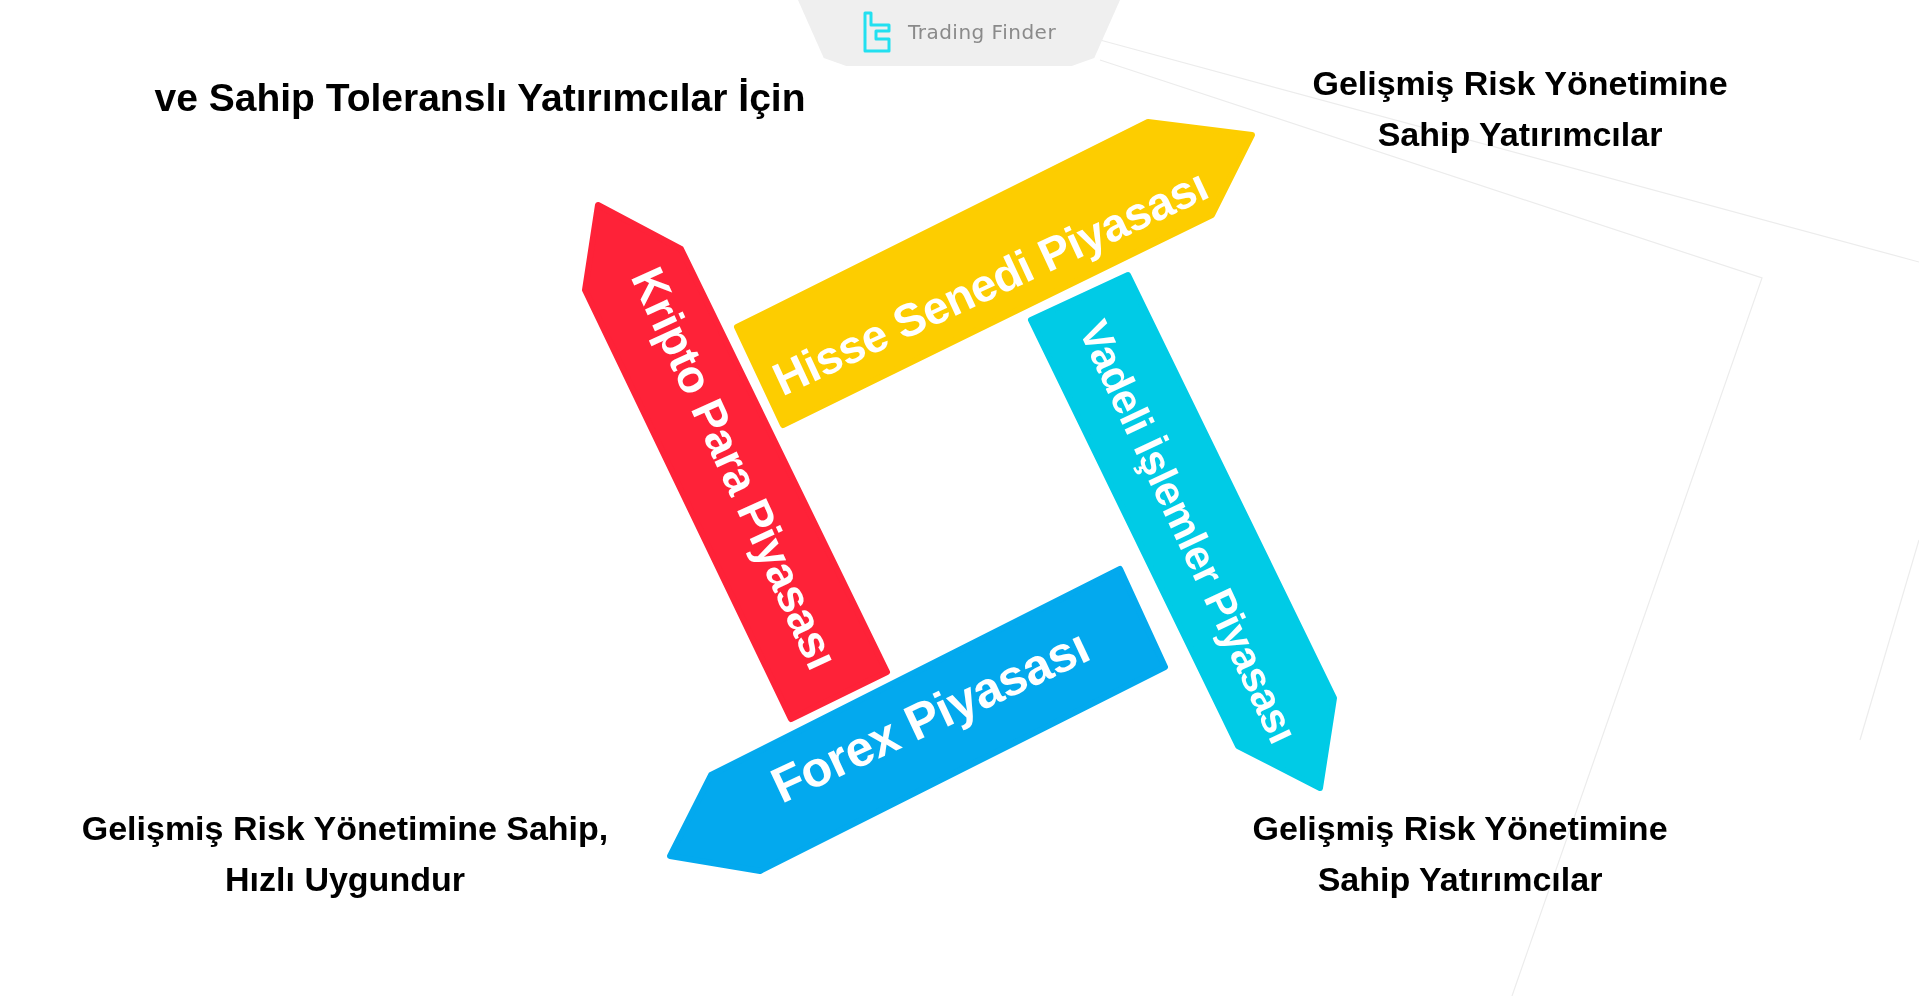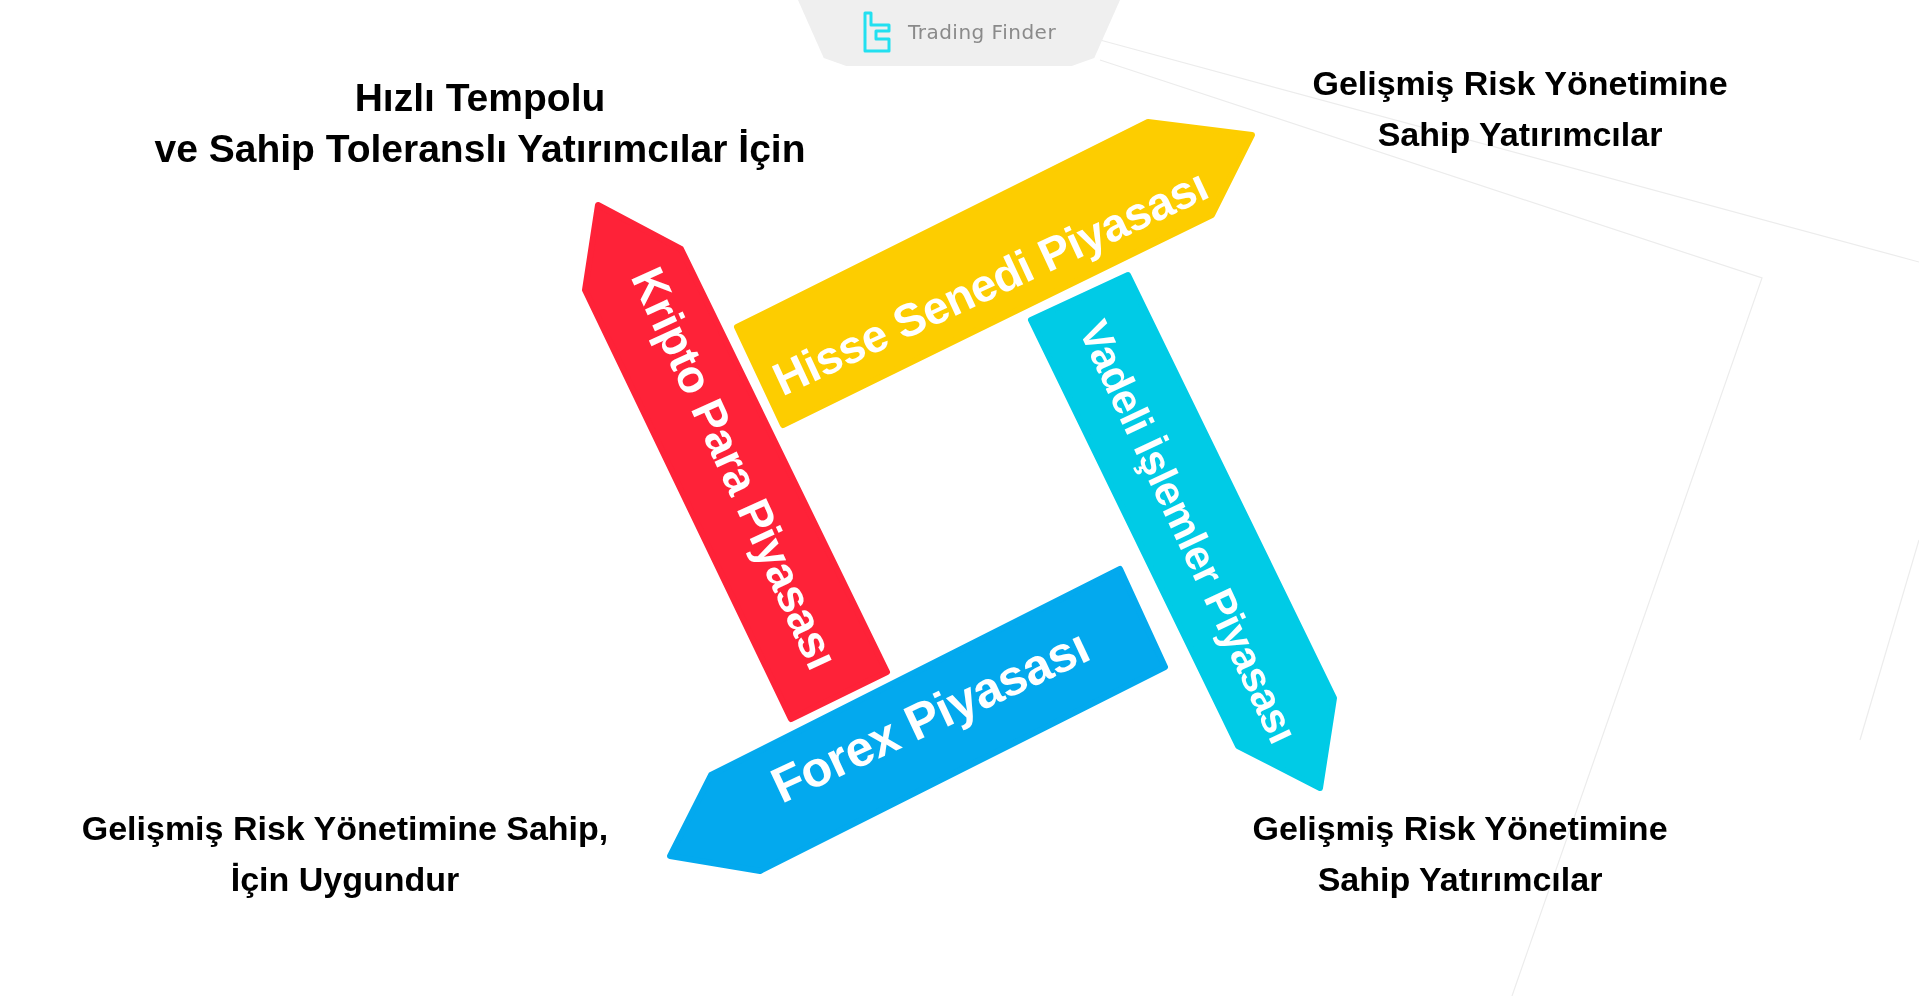--- a/index.html
+++ b/index.html
@@ -56,30 +56,29 @@
 <div class="logo-tab">
   <div class="logo-inner">
     <svg class="logo-icon" viewBox="0 0 30 42">
       <path d="M3 2 H9 V14 H27 V20 H14 V28 H27 V40 H3 Z" fill="none" stroke="#22e0f0" stroke-width="3" stroke-linejoin="round"></path>
     </svg>
     <span class="logo-text">Trading Finder</span>
   </div>
 </div>
 
 <div class="caption" id="cap-tl">
-  <div>Hızlı Tempolu</div>
   <div>ve Sahip Toleranslı Yatırımcılar İçin</div>
 </div>
 <div class="caption" id="cap-tr">
   <div>Gelişmiş Risk Yönetimine</div>
   <div>Sahip Yatırımcılar</div>
 </div>
 <div class="caption" id="cap-bl">
   <div>Gelişmiş Risk Yönetimine Sahip,</div>
-  <div>İçin Uygundur</div>
+  <div>Hızlı Uygundur</div>
 </div>
 <div class="caption" id="cap-br">
   <div>Gelişmiş Risk Yönetimine</div>
   <div>Sahip Yatırımcılar</div>
 </div>
 
 <svg class="arrows" viewBox="0 0 1919 996">
   <g stroke-linejoin="round" stroke-width="6">
 
     <polygon points="598,205 681,249 887,672 791,719 585,290" fill="#fe2238" stroke="#fe2238"></polygon>

